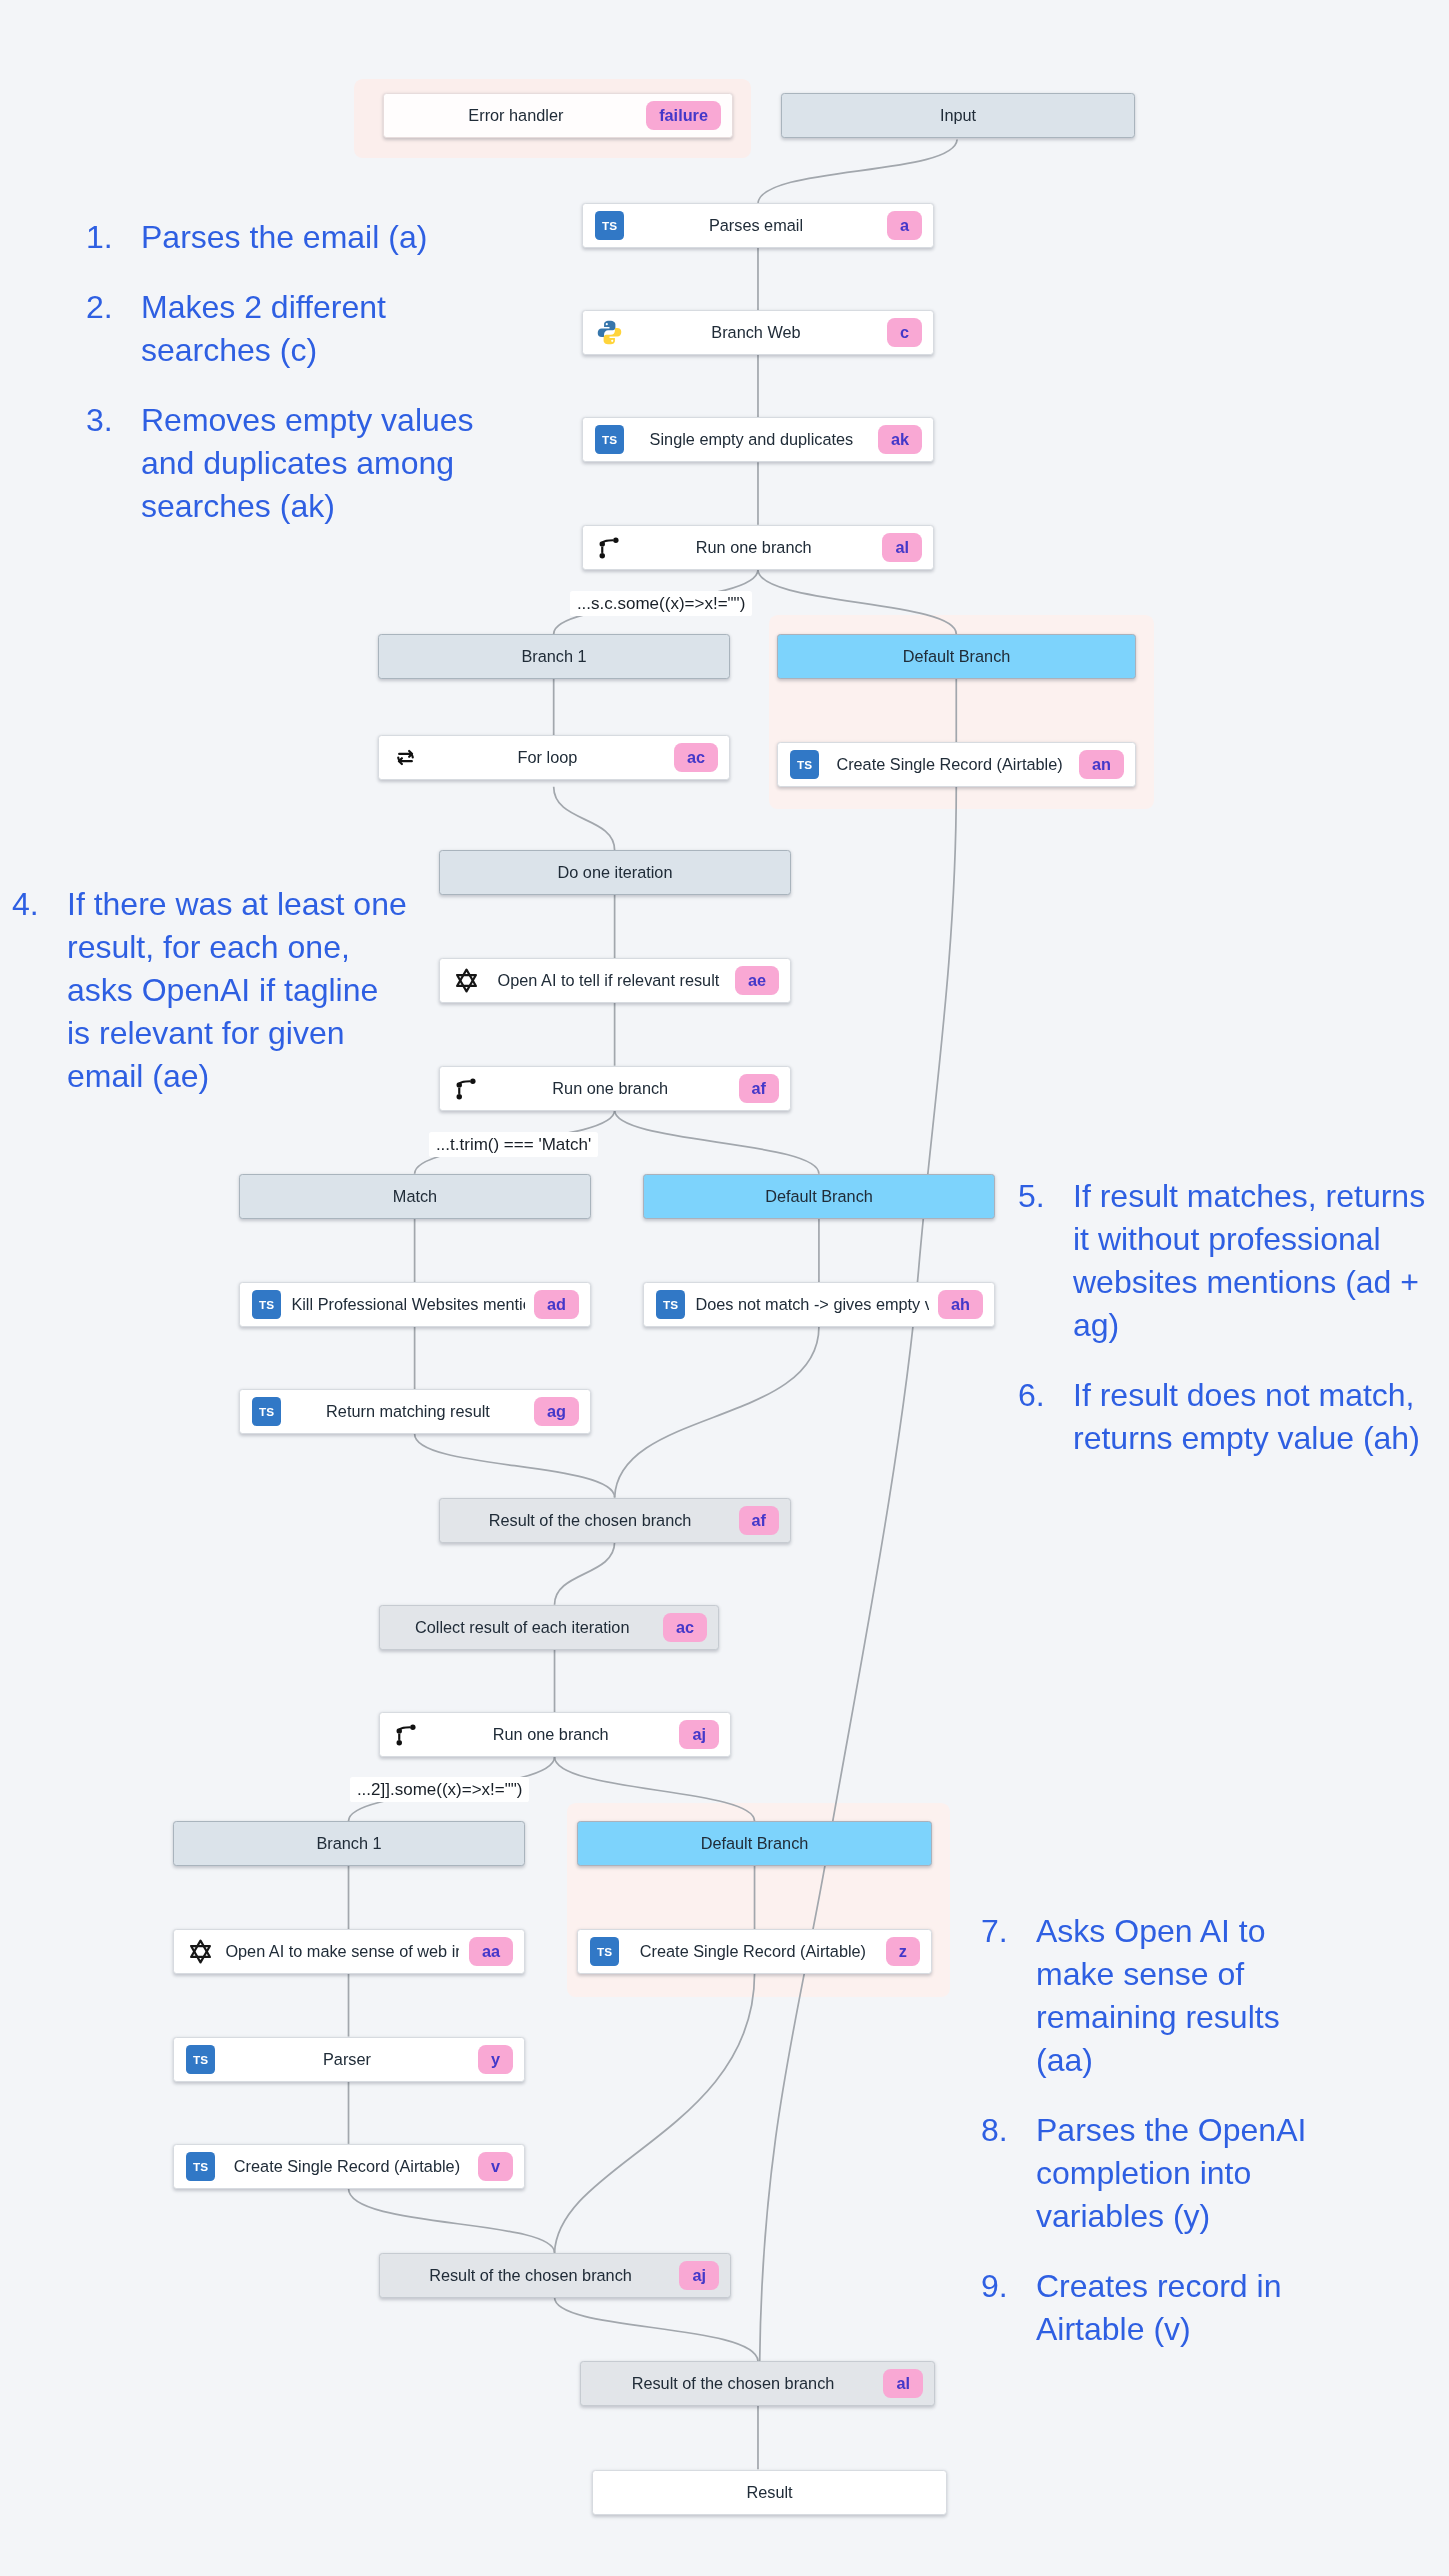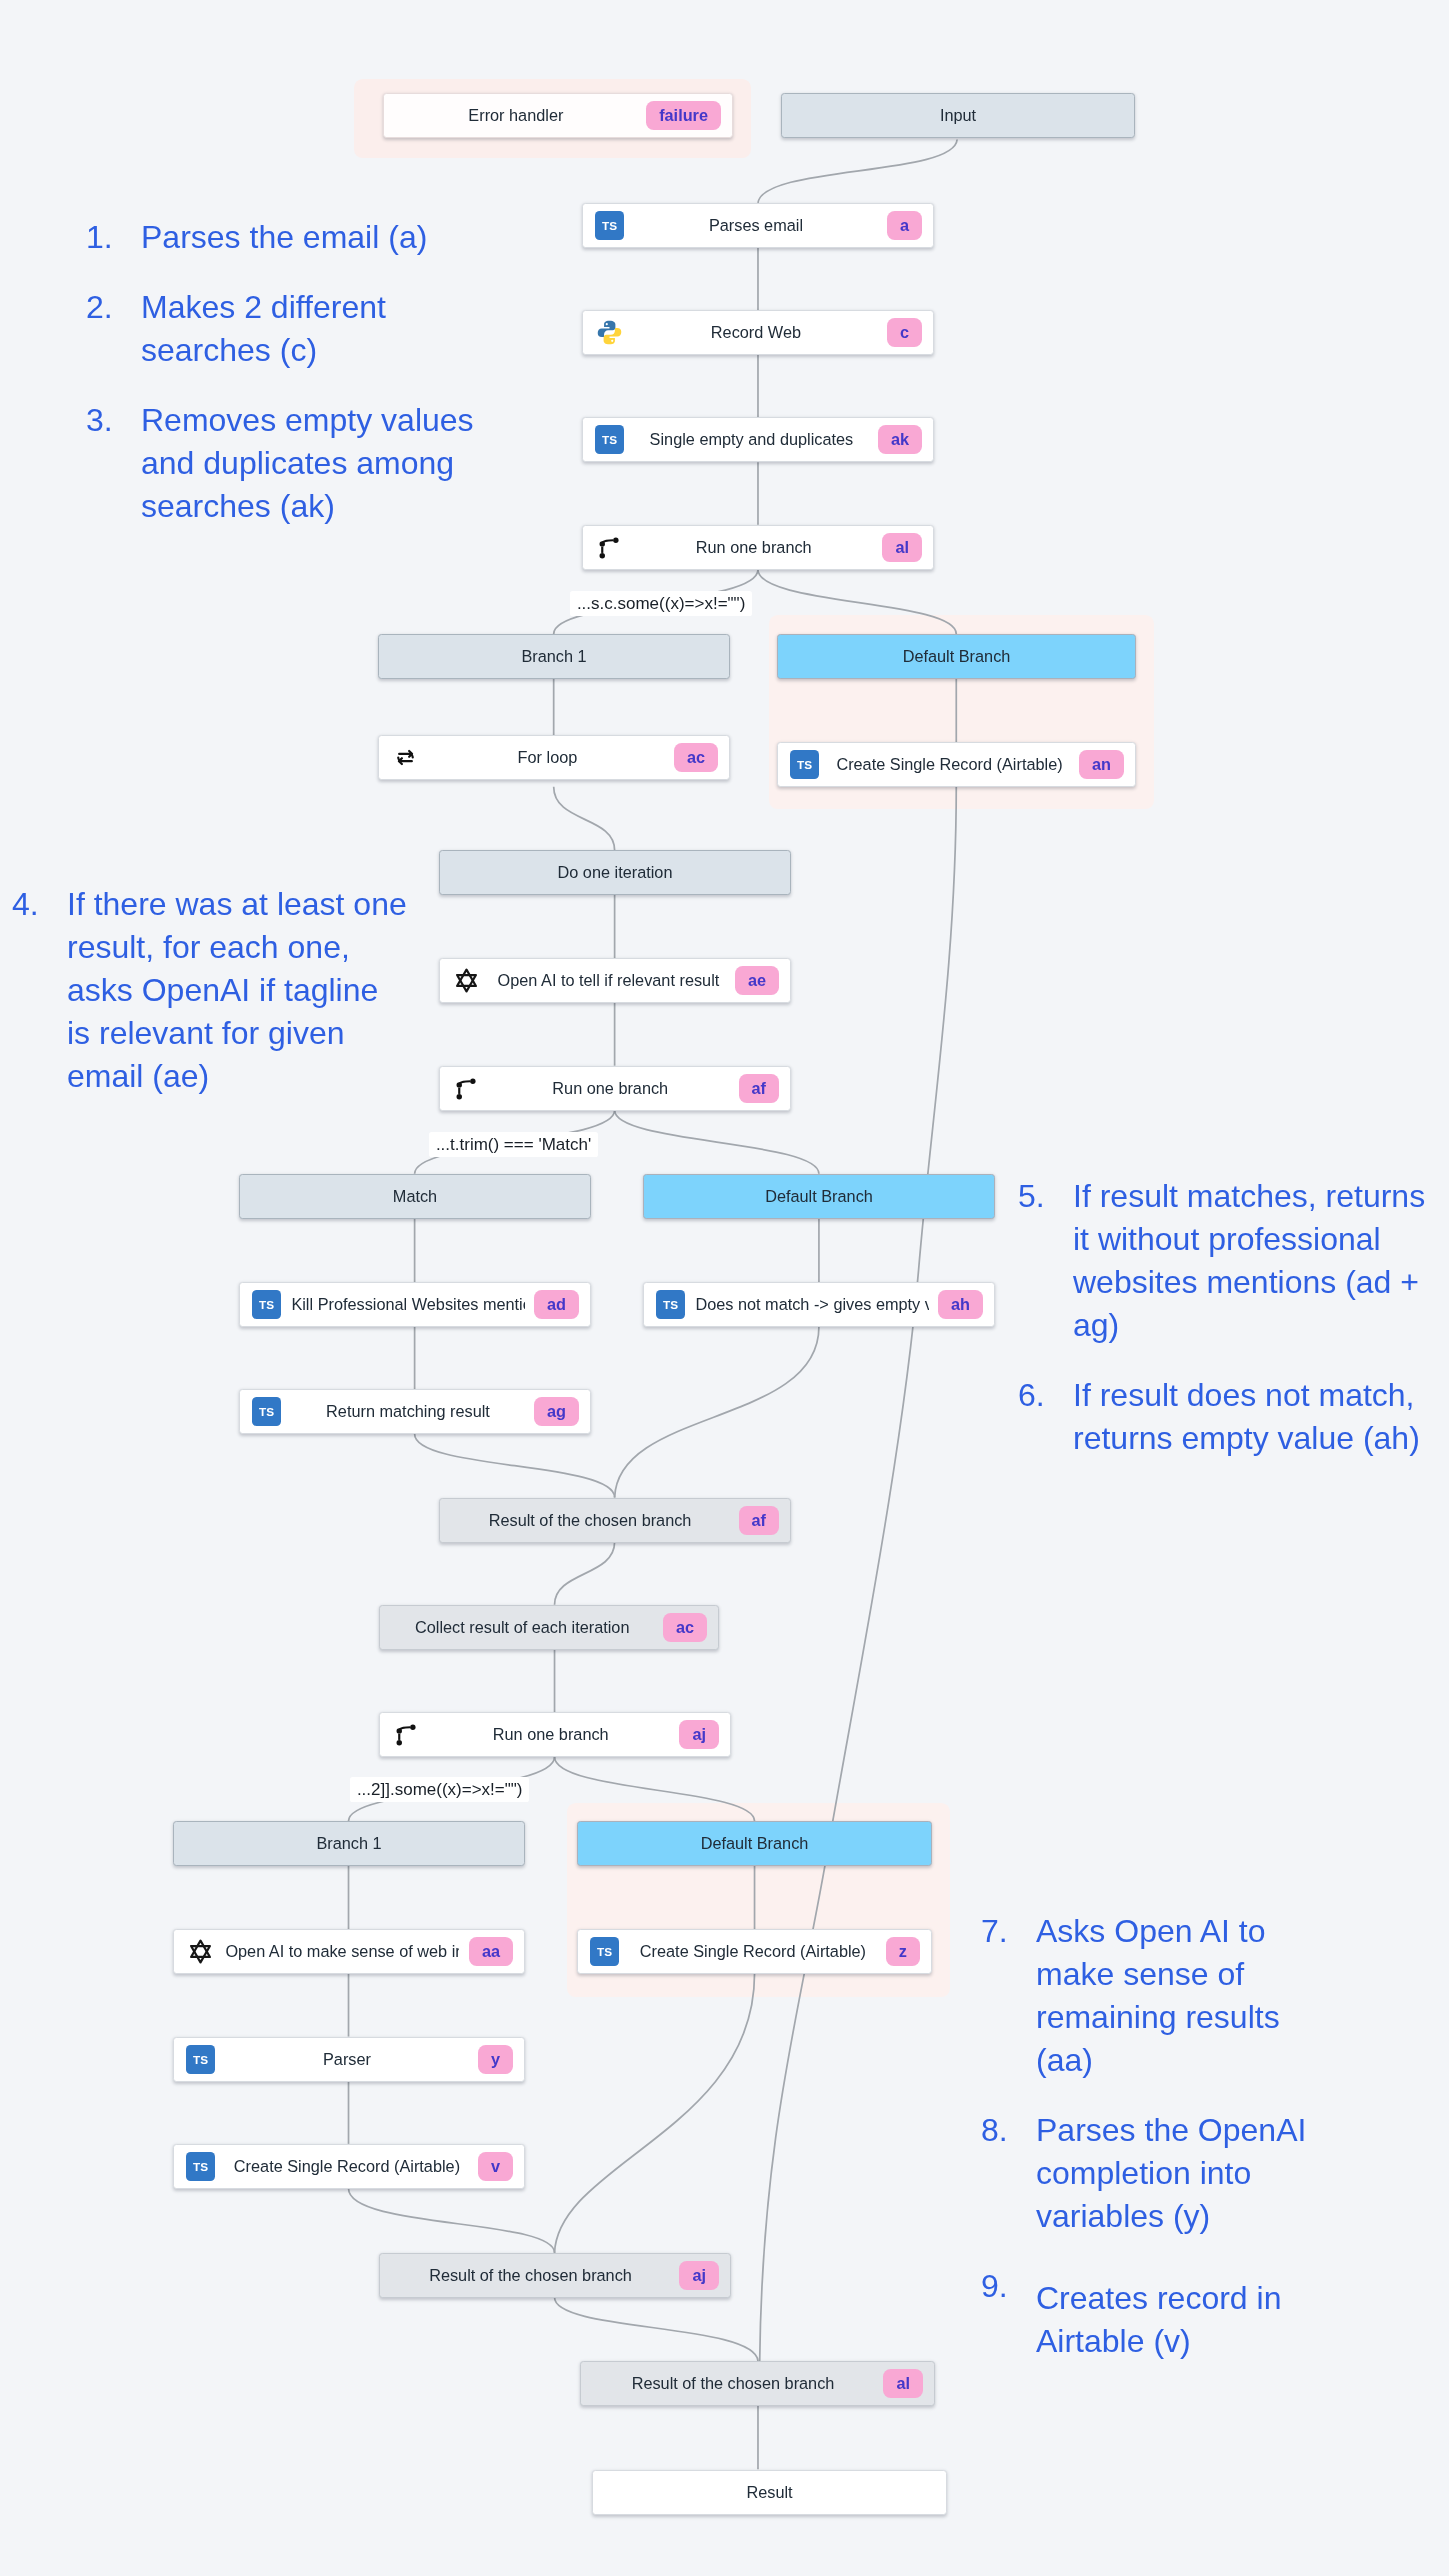--- a/index.html
+++ b/index.html
@@ -90,21 +90,21 @@
     <span class="badge">a</span>
   </div>
 
   <div class="nd" style="left:582px;top:310px;width:352px;">
     <span class="nicon">
         <svg viewBox="0 0 32 32">
           <path fill="#3776ab" d="M16 3c-5 0-6 2.2-6 4v3h6v1.5H7.5C4.5 11.5 3 13.5 3 16.5S4.5 21 7.5 21H10v-3c0-2.5 2-4.5 4.5-4.5h5c1.7 0 3-1.3 3-3V7c0-1.8-1.5-4-6.5-4zM13 5.6a1.2 1.2 0 1 1 0 2.4 1.2 1.2 0 0 1 0-2.4z"></path>
           <path fill="#ffd43b" d="M16 29c5 0 6-2.2 6-4v-3h-6v-1.5h8.5c3 0 4.5-2 4.5-5S27.5 11 24.5 11H22v3c0 2.5-2 4.5-4.5 4.5h-5c-1.7 0-3 1.3-3 3V25c0 1.8 1.5 4 6.5 4zm3-2.6a1.2 1.2 0 1 1 0-2.4 1.2 1.2 0 0 1 0 2.4z"></path>
         </svg>
       </span>
-    <span class="lbl">Record Web</span>
+    <span class="lbl">Branch Web</span>
     <span class="badge">c</span>
   </div>
 
   <div class="nd" style="left:582px;top:417px;width:352px;">
     <span class="nicon">
         <svg viewBox="0 0 32 32" style="font-size:19px">
           <rect width="32" height="32" rx="5" fill="#3178c6"></rect>
           <text x="16" y="21.5" font-size="13" font-weight="bold" fill="#fff" text-anchor="middle" font-family="Liberation Sans, sans-serif">TS</text>
         </svg>
       </span>
@@ -358,18 +358,18 @@
     <div class="it">
         <span class="num">7.</span>
         <span class="txt" style="max-width:296px;display:block;">Asks Open AI to make sense of remaining results (aa)</span>
       </div>
     <div class="it">
         <span class="num">8.</span>
         <span class="txt" style="max-width:296px;display:block;">Parses the OpenAI completion into variables (y)</span>
       </div>
     <div class="it">
         <span class="num">9.</span>
-        <span class="txt" style="max-width:296px;display:block;margin-top:12px;">Creates record in Airtable (v)</span>
+        <span class="txt" style="max-width:296px;display:block;">Creates record in Airtable (v)</span>
       </div>
   </div>
 
 </div>
 
 
 </body></html>

